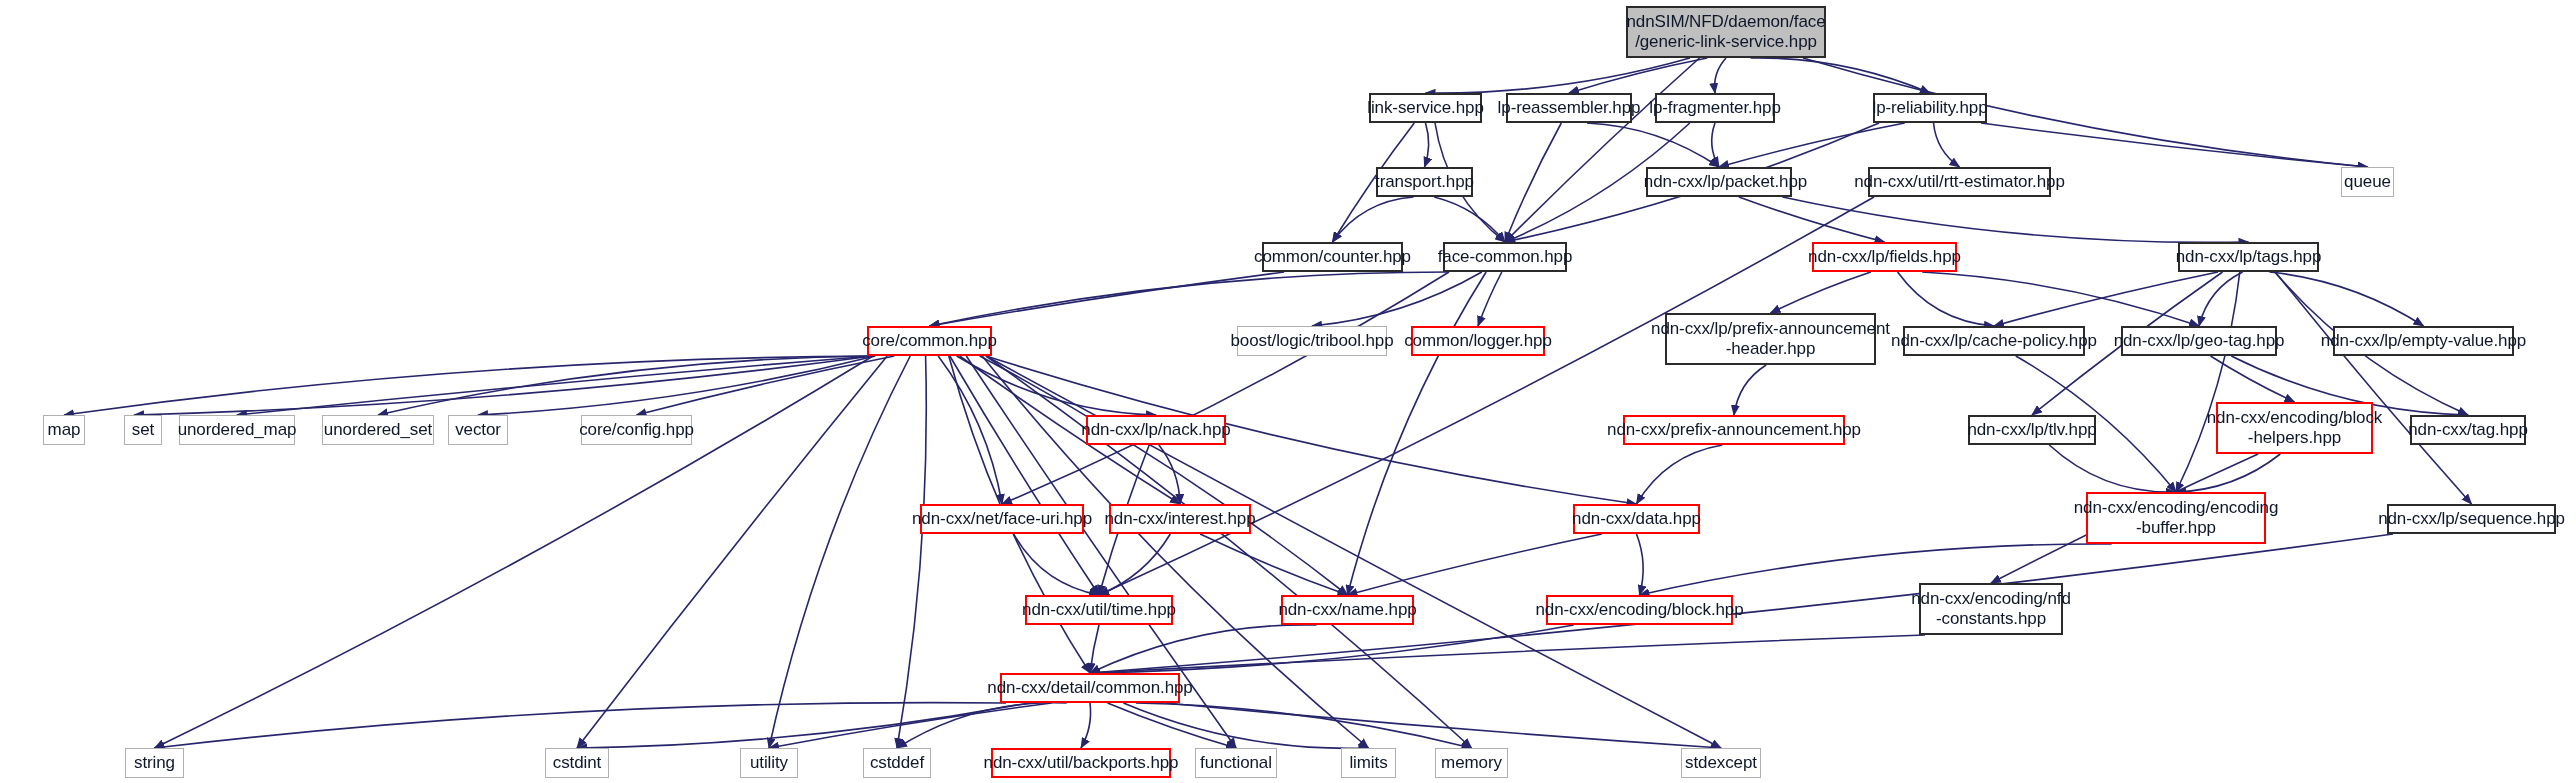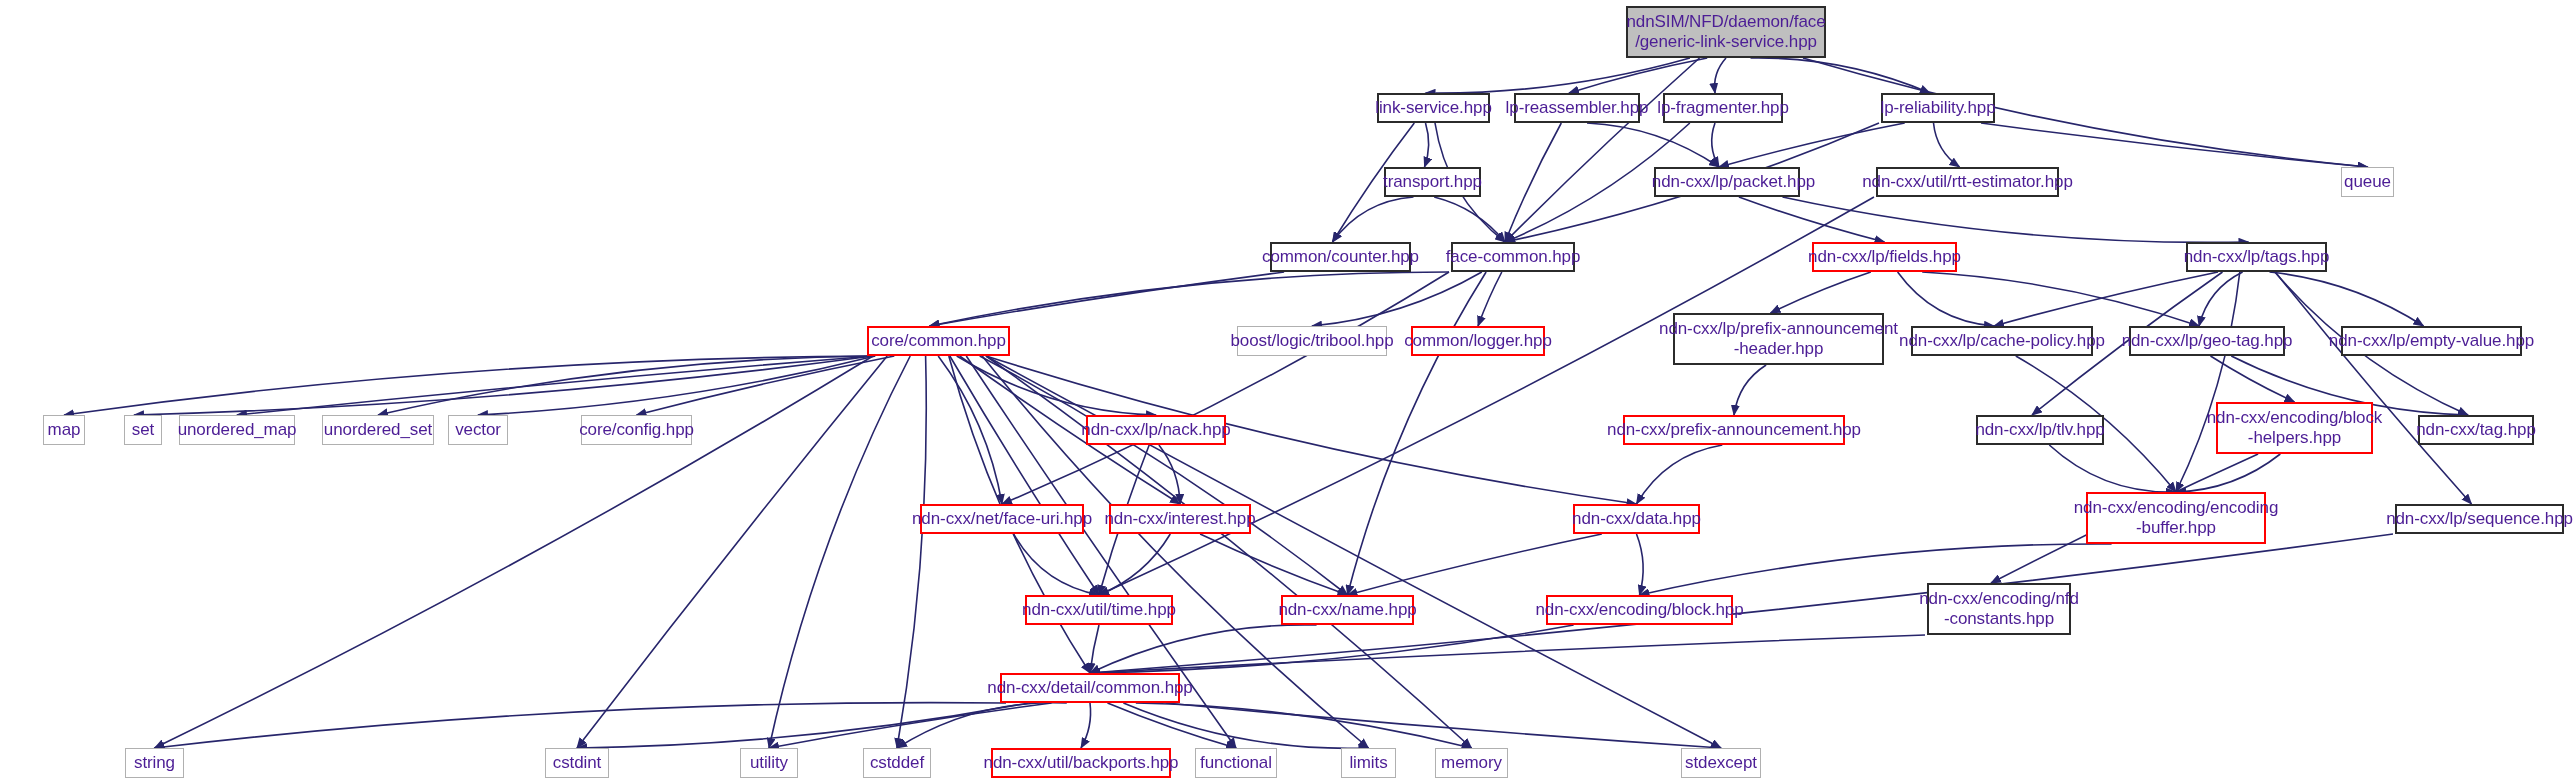--- a/index.html
+++ b/index.html
@@ -33,27 +33,27 @@
   }
   .gnode {
     position: absolute;
     box-sizing: border-box;
     display: flex;
     align-items: center;
     justify-content: center;
     text-align: center;
     background: #ffffff;
     border: 1px solid #808080;
-    color: #4c1d95;
+    color: #0f172a;
     font-size: 17px;
     line-height: 1.15;
     white-space: pre;
     letter-spacing: -0.1px;
   }
-  .gnode.k-black { border: 2px solid #2b2b2b; margin-left: 8px; }
+  .gnode.k-black { border: 2px solid #2b2b2b; }
   .gnode.k-red   { border: 2px solid #ff0000; }
   .gnode.k-gray  { border: 1px solid #b0b0b0; }
   .gnode.k-root  {
     border: 2px solid #2b2b2b;
     background: #bfbfbf;
   }
   .gnode span { display: block; }
 </style>
 </head>
 <body>
@@ -164,21 +164,21 @@
       <div class="gnode k-black" style="left: 1655px; top: 93px; width: 120px; height: 30px;"><div><span>lp-fragmenter.hpp</span></div></div>
       <div class="gnode k-black" style="left: 1873px; top: 93px; width: 114px; height: 30px;"><div><span>lp-reliability.hpp</span></div></div>
       <div class="gnode k-black" style="left: 1376px; top: 167px; width: 97px; height: 30px;"><div><span>transport.hpp</span></div></div>
       <div class="gnode k-black" style="left: 1646px; top: 167px; width: 146px; height: 30px; padding-left: 13px;"><div><span>ndn-cxx/lp/packet.hpp</span></div></div>
       <div class="gnode k-black" style="left: 1868px; top: 167px; width: 183px; height: 30px;"><div><span>ndn-cxx/util/rtt-estimator.hpp</span></div></div>
       <div class="gnode k-gray" style="left: 2341px; top: 167px; width: 53px; height: 30px;"><div><span>queue</span></div></div>
       <div class="gnode k-black" style="left: 1262px; top: 242px; width: 141px; height: 30px;"><div><span>common/counter.hpp</span></div></div>
       <div class="gnode k-black" style="left: 1443px; top: 242px; width: 124px; height: 30px;"><div><span>face-common.hpp</span></div></div>
       <div class="gnode k-red" style="left: 1812px; top: 242px; width: 145px; height: 30px;"><div><span>ndn-cxx/lp/fields.hpp</span></div></div>
       <div class="gnode k-black" style="left: 2178px; top: 242px; width: 141px; height: 30px;"><div><span>ndn-cxx/lp/tags.hpp</span></div></div>
-      <div class="gnode k-red" style="left: 867px; top: 326px; width: 143px; height: 30px;"><div><span>core/common.hpp</span></div></div>
+      <div class="gnode k-red" style="left: 867px; top: 326px; width: 125px; height: 30px;"><div><span>core/common.hpp</span></div></div>
       <div class="gnode k-gray" style="left: 1237px; top: 326px; width: 150px; height: 30px;"><div><span>boost/logic/tribool.hpp</span></div></div>
       <div class="gnode k-red" style="left: 1411px; top: 326px; width: 134px; height: 30px;"><div><span>common/logger.hpp</span></div></div>
       <div class="gnode k-black" style="left: 1665px; top: 313px; width: 211px; height: 52px;"><div><span>ndn-cxx/lp/prefix-announcement</span><span>-header.hpp</span></div></div>
       <div class="gnode k-black" style="left: 1903px; top: 326px; width: 182px; height: 30px;"><div><span>ndn-cxx/lp/cache-policy.hpp</span></div></div>
       <div class="gnode k-black" style="left: 2121px; top: 326px; width: 156px; height: 30px;"><div><span>ndn-cxx/lp/geo-tag.hpp</span></div></div>
       <div class="gnode k-black" style="left: 2333px; top: 326px; width: 181px; height: 30px;"><div><span>ndn-cxx/lp/empty-value.hpp</span></div></div>
       <div class="gnode k-gray" style="left: 43px; top: 415px; width: 42px; height: 30px;"><div><span>map</span></div></div>
       <div class="gnode k-gray" style="left: 115px; top: 415px; width: 38px; height: 30px; margin-left: 9px;"><div><span>set</span></div></div>
       <div class="gnode k-gray" style="left: 179px; top: 415px; width: 116px; height: 30px;"><div><span>unordered_map</span></div></div>
       <div class="gnode k-gray" style="left: 322px; top: 415px; width: 112px; height: 30px;"><div><span>unordered_set</span></div></div>

